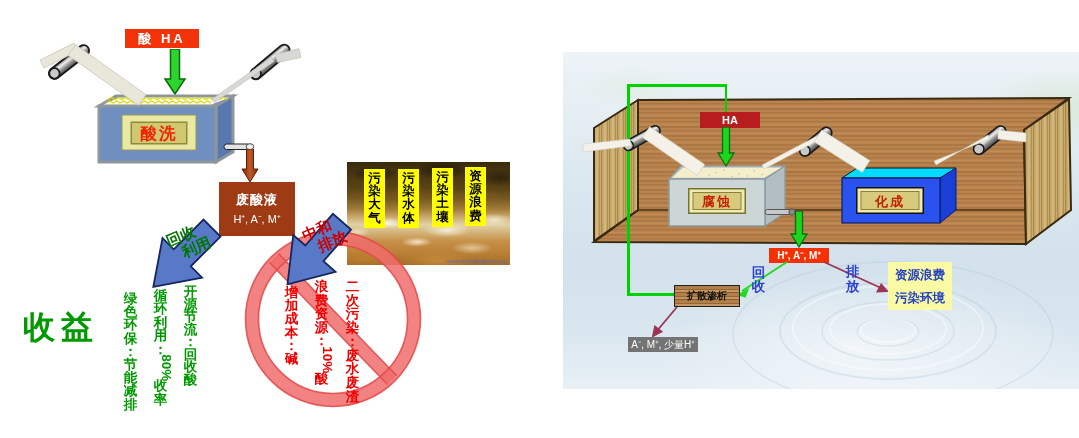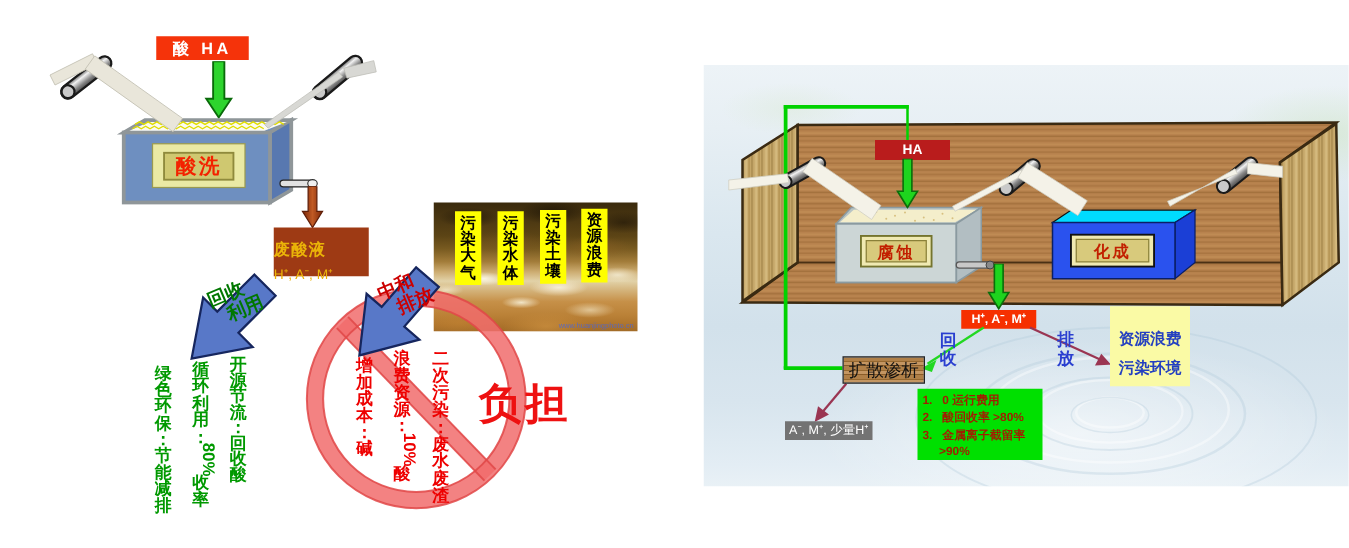--- a/index.html
+++ b/index.html
@@ -153,30 +153,24 @@
     <line x1="77" y1="52" x2="56" y2="77"></line>
     <polygon points="53,81 55,71.5 61.5,76.5"></polygon>
   </g>
 </svg>
 
 <div class="vc" style="left:751px;top:266px;width:15px;font-size:13.5px;line-height:13.5px;color:#2a3fd0;">回<br>收</div>
 <div class="vc" style="left:845px;top:264px;width:15px;font-size:13.5px;line-height:15px;color:#2a3fd0;">排<br>放</div>
 
 <div class="abs" style="left:674px;top:285px;width:66px;height:22px;border:1px solid #222;box-sizing:border-box;
 background:repeating-linear-gradient(180deg,#b08048 0 3px,#96682f 3px 4px,#c49662 4px 6px,#8a5c28 6px 7px);
-color:#111;font-size:14px;font-weight:normal;text-align:center;line-height:20px;">扩散渗析</div>
-
-<div class="abs" style="left:888px;top:245px;width:64px;height:64px;background:#fafaa5;color:#2440c0;font-size:12.5px;font-weight:bold;text-align:center;line-height:23px;padding-top:15px;box-sizing:border-box;">资源浪费<br>污染环境</div>
-
-<div class="abs" style="left:734px;top:311px;width:100px;height:57px;background:#00e000;color:#a02000;font-size:9.5px;font-weight:bold;line-height:1.45;padding:3px 0 0 4px;box-sizing:border-box;">
-1.&nbsp;&nbsp;&nbsp;0 运行费用<br>
-2.&nbsp;&nbsp;&nbsp;酸回收率 &gt;80%<br>
-3.&nbsp;&nbsp;&nbsp;金属离子截留率<br>
-&nbsp;&nbsp;&nbsp;&nbsp;&nbsp;&gt;90%
-</div>
+color:#111;font-size:10px;font-weight:bold;text-align:center;line-height:20px;">扩散渗析</div>
+
+<div class="abs" style="left:888px;top:262px;width:64px;height:48px;background:#fafaa5;color:#2440c0;font-size:12.5px;font-weight:bold;text-align:center;line-height:23px;padding-top:2px;box-sizing:border-box;">资源浪费<br>污染环境</div>
+
 
 <div class="abs" style="left:628px;top:337px;width:70px;height:15px;background:#737373;color:#fff;font-size:10px;text-align:center;line-height:15px;">A⁻, M⁺, 少量H⁺</div>
 
 <div class="abs" style="left:125px;top:29px;width:74px;height:19px;background:#f5330a;color:#fff;font-size:13px;font-weight:bold;text-align:center;line-height:19px;letter-spacing:3px;">酸 HA</div>
 
 <svg class="abs" style="left:161px;top:49px;" width="28" height="46" viewBox="0 0 28 46">
   <polygon points="14,45 4,30 9.5,30 9.5,0 18.5,0 18.5,30 24,30" fill="#2dd42d" stroke="#0a6a0a" stroke-width="1.5"></polygon>
 </svg>
 
 <svg class="abs" style="left:30px;top:30px;" width="280" height="140" viewBox="0 0 280 140">
@@ -230,21 +224,21 @@
   <defs>
         <linearGradient id="brk" x1="0" y1="0" x2="1" y2="0">
     <stop offset="0" stop-color="#7a2606"></stop>
           <stop offset="0.5" stop-color="#c05a24"></stop>
           <stop offset="1" stop-color="#7a2606"></stop>
   </linearGradient>
       </defs>
   <polygon points="11,33 3,20 7.5,20 7.5,0 14.5,0 14.5,20 19,20" fill="url(#brk)" stroke="#5e1e08" stroke-width="1"></polygon>
 </svg>
 
-<div class="abs" style="left:219px;top:182px;width:76px;height:39px;background:#9e3a14;color:#eab308;text-align:left;font-weight:bold;">
+<div class="abs" style="left:219px;top:182px;width:76px;height:54px;background:#9e3a14;color:#ffffff;text-align:center;font-weight:bold;">
   <div style="font-size:13px;margin-top:9px;letter-spacing:1px;">废酸液</div>
   <div style="font-size:11px;margin-top:2px;font-weight:normal;">H⁺, A⁻, M⁺</div>
 </div>
 
 <div class="abs" id="photo" style="left:347px;top:162px;width:163px;height:103px;
 background:
  radial-gradient(ellipse 22px 7px at 40px 61px, rgba(250,246,228,.97), rgba(250,246,228,0) 78%),
  radial-gradient(ellipse 30px 9px at 100px 68px, rgba(247,240,218,.95), rgba(247,240,218,0) 78%),
  radial-gradient(ellipse 24px 8px at 147px 58px, rgba(242,233,206,.9), rgba(242,233,206,0) 78%),
  radial-gradient(ellipse 20px 6px at 70px 80px, rgba(246,238,212,.9), rgba(246,238,212,0) 78%),
@@ -286,21 +280,21 @@
 </svg>
 <div class="abs" style="left:164.3px;top:235px;transform:rotate(-23deg);transform-origin:0 0;color:#007700;font-weight:bold;font-size:15px;line-height:16px;white-space:nowrap;">回收<br><span style="padding-left:10px;">利用</span></div>
 
 <svg class="abs" style="left:264px;top:203px;" width="102" height="100" viewBox="0 0 102 100">
   <g transform="translate(50.4,50.4) rotate(131)">
     <polygon points="-42,-12 0,-12 0,-28 41,0 0,28 0,12 -42,12" fill="#5878c8" stroke="#16265e" stroke-width="1.8"></polygon>
   </g>
 </svg>
 <div class="abs" style="left:299.9px;top:229px;transform:rotate(-23deg);transform-origin:0 0;color:#cc0000;font-weight:bold;font-size:15px;line-height:16px;white-space:nowrap;">中和<br><span style="padding-left:10px;">排放</span></div>
 
-<div class="abs" style="left:383px;top:300px;font-size:34px;font-weight:bold;color:#ee1111;letter-spacing:3px;">负担</div>
+<div class="abs" style="left:23px;top:306px;font-size:32px;font-weight:bold;color:#009900;letter-spacing:6px;">收益</div>
 
 <div class="vc" style="left:183px;top:286px;width:15px;font-size:13.5px;line-height:12.5px;color:#009900;">开<br>源<br>节<br>流<br>：<br>回<br>收<br>酸</div>
 <div class="vc" style="left:153px;top:289px;width:15px;font-size:13.5px;line-height:13.4px;color:#009900;">循<br>环<br>利<br>用<br>：<br><span class="rot" style="margin:5px 0;">80%</span><br>收<br>率</div>
 <div class="vc" style="left:123px;top:292px;width:15px;font-size:13.5px;line-height:13.2px;color:#009900;">绿<br>色<br>环<br>保<br>：<br>节<br>能<br>减<br>排</div>
 
 <div class="vc" style="left:345px;top:280px;width:15px;font-size:13.5px;line-height:13.7px;color:#ee0000;">二<br>次<br>污<br>染<br>：<br>废<br>水<br>废<br>渣</div>
 <div class="vc" style="left:314px;top:280px;width:15px;font-size:13.5px;line-height:13.6px;color:#ee0000;">浪<br>费<br>资<br>源<br>：<br><span class="rot" style="margin:5px 0;">10%</span><br>酸</div>
 <div class="vc" style="left:284px;top:286px;width:15px;font-size:13.5px;line-height:13.2px;color:#ee0000;">增<br>加<br>成<br>本<br>：<br>碱</div>
 
 </div>

